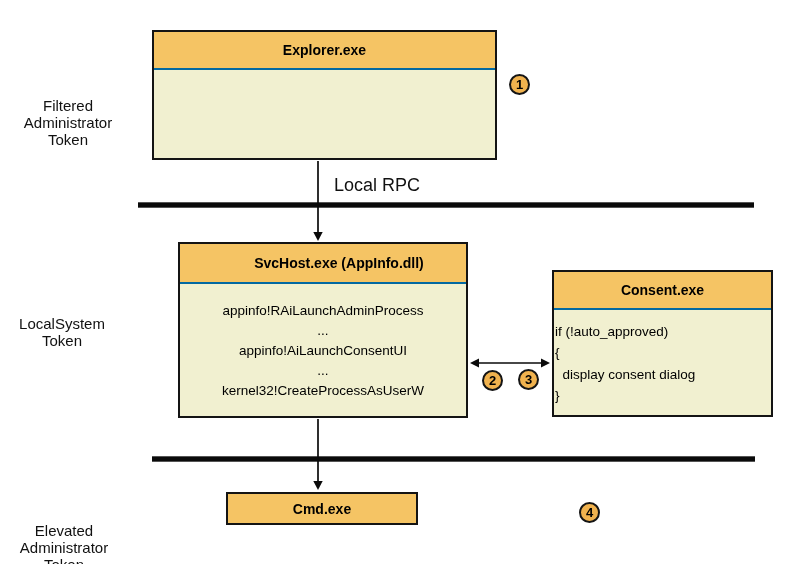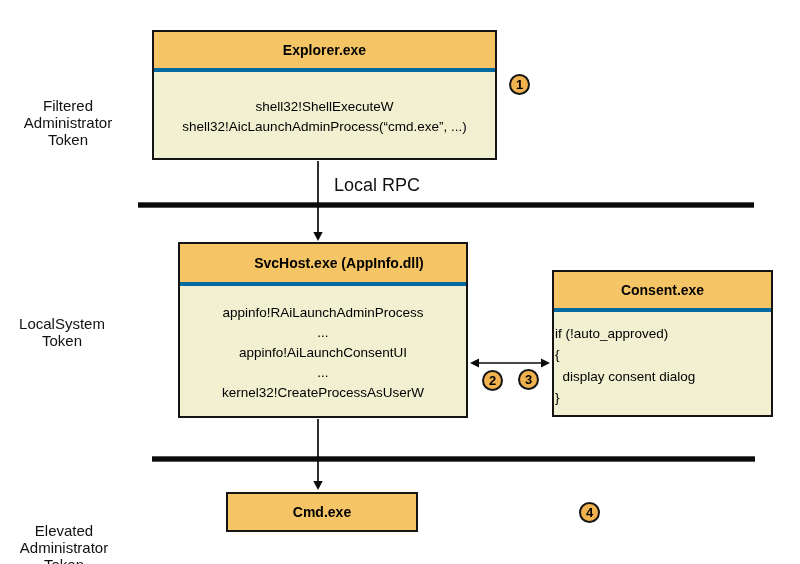--- a/index.html
+++ b/index.html
@@ -29,21 +29,21 @@
 
   
   .proc-box {
     position: absolute;
     border: 2px solid #141414;
     box-sizing: border-box;
     background: var(--body-cream, #F1F0D0);
   }
   .proc-header {
     background: var(--header-orange, #F5C464);
-    border-bottom: 4px solid #0369a1;
+    border-bottom: 2px solid #0369a1;
     font-weight: bold;
     font-size: 14px;
     text-align: center;
     display: flex;
     align-items: center;
     justify-content: center;
   }
   .proc-body {
     font-size: 13.5px;
     line-height: 20px;
@@ -78,21 +78,21 @@
     position: absolute;
     border: 2px solid #141414;
     box-sizing: border-box;
     background: var(--header-orange, #F5C464);
     font-weight: bold;
     font-size: 14px;
     display: flex;
     align-items: center;
     justify-content: center;
   }
-  #box-cmd { left: 226px; top: 492px; width: 192px; height: 40px; }
+  #box-cmd { left: 226px; top: 492px; width: 192px; height: 33px; }
 
   
   .hline {
     position: absolute;
     height: 4px;
     background: #0a0a0a;
     border-top: 1px solid #555;
     border-bottom: 1px solid #555;
     box-sizing: content-box;
   }
@@ -142,22 +142,20 @@
 Administrator
 Token</div>
   <div class="token-label" id="lbl-localsystem">LocalSystem
 Token</div>
   <div class="token-label" id="lbl-elevated">Elevated
 Administrator
 Token</div>
 
   <div class="proc-box" id="box-explorer">
     <div class="proc-header">Explorer.exe</div>
-    <div class="proc-body">shell32!ShellExecuteW
-shell32!AicLaunchAdminProcess(“cmd.exe”, ...)</div>
   </div>
 
   <div class="proc-box" id="box-svchost">
     <div class="proc-header">SvcHost.exe (AppInfo.dll)</div>
     <div class="proc-body">appinfo!RAiLaunchAdminProcess
 ...
 appinfo!AiLaunchConsentUI
 ...
 kernel32!CreateProcessAsUserW</div>
   </div>

